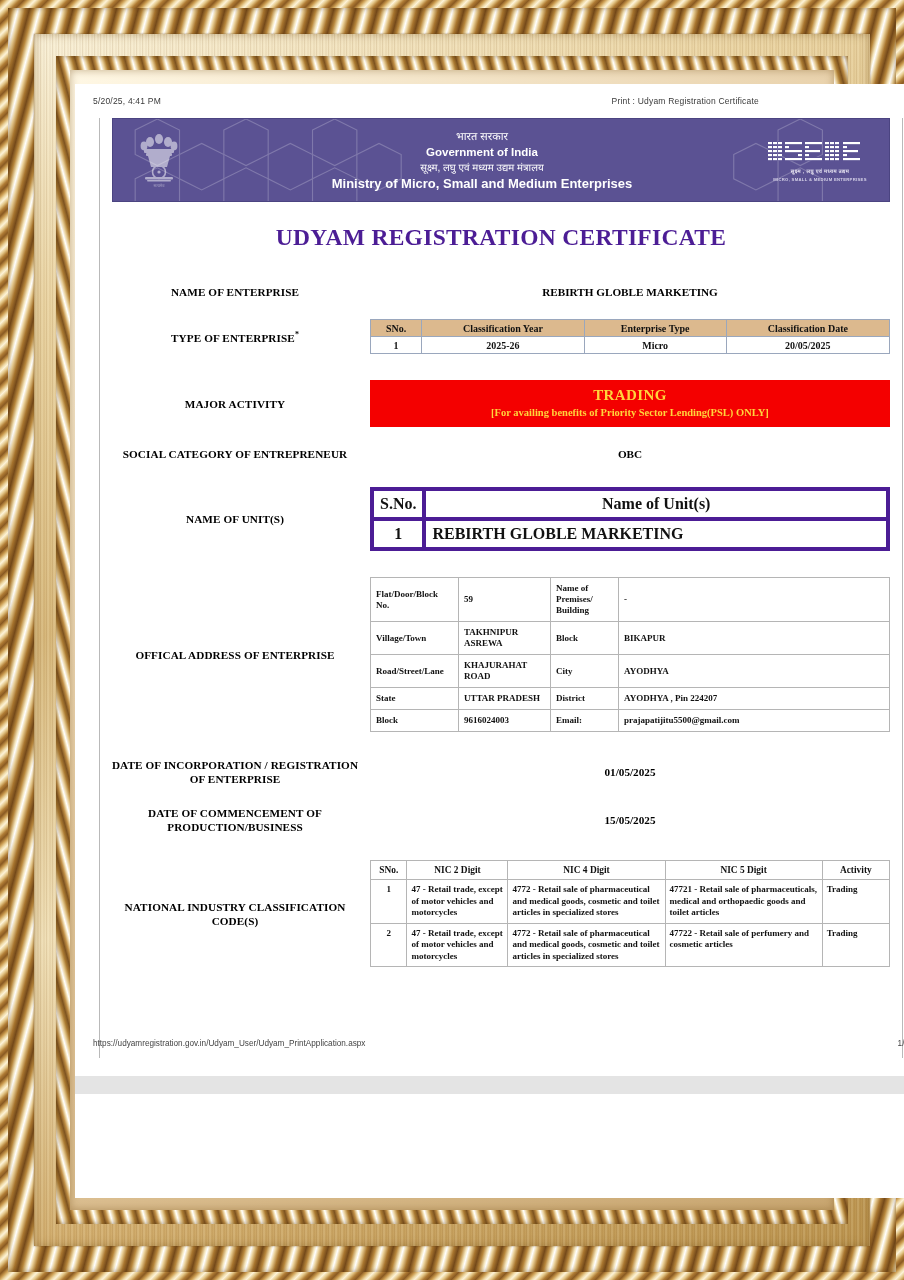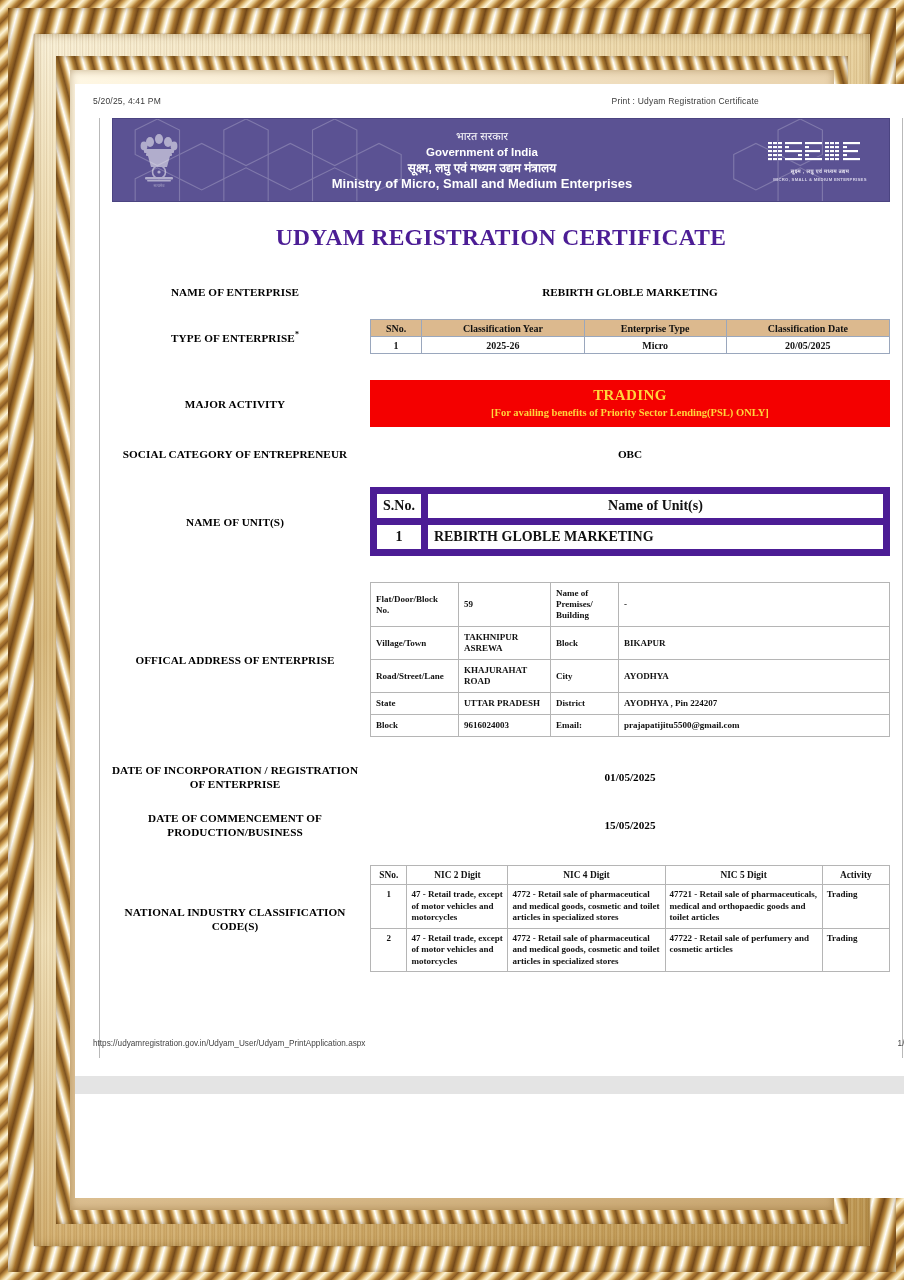--- a/index.html
+++ b/index.html
@@ -116,21 +116,21 @@
   }
   .emblem {
     width: 46px; height: 58px; opacity: .62;
   }
   .gov-titles {
     flex: 1; text-align: center; color: #ffffff; position: relative; z-index: 2;
     font-family: "Liberation Sans", sans-serif;
   }
   .gov-titles .hi { font-size: 11px; line-height: 15px; font-weight: 400; }
   .gov-titles .en { font-size: 11.5px; line-height: 16px; font-weight: 700; }
-  .gov-titles .hi2 { font-size: 12px; line-height: 16px; font-weight: bold; }
+  .gov-titles .hi2 { font-size: 10px; line-height: 16px; }
   .gov-titles .en2 { font-size: 13px; line-height: 16px; font-weight: 700; }
 
   .msme-logo { width: 130px; position: relative; z-index: 2; text-align:center; padding-right: 8px;}
   .msme-mark { display:block; margin: 0 auto; }
   .msme-sub1 {
     color:#e9e6f3; font-size:5.2px; letter-spacing:.4px; margin-top:3px;
     font-family: "Liberation Sans", sans-serif; font-weight:700;
   }
   .msme-sub2 {
     color:#d6d2e8; font-size:4.2px; letter-spacing:.3px; margin-top:1.5px;
@@ -194,22 +194,22 @@
   .trading-box {
     background: #f40000;
     text-align: center;
     padding: 7px 4px 9px 4px;
     color: #ffd43c;
   }
   .trading-box .t1 { font-size: 15px; font-weight: 700; letter-spacing:.4px; }
   .trading-box .t2 { font-size: 10.5px; font-weight: 700; margin-top: 3px; }
 
   .tbl-unit th, .tbl-unit td {
-    border: 7px solid #4c1d95;
-    font-size: 14px;
+    border: 4px solid #4c1d95;
+    font-size: 16px;
     padding: 4px 6px;
     color:#111;
   }
   .tbl-unit th { font-weight: 700; text-align:center; }
   .tbl-unit td { font-weight: 700; }
   .tbl-unit .c-sno { width: 42px; text-align:center; }
 
   .tbl-addr td {
     border: 1px solid #b5b5b5;
     font-size: 9px;

